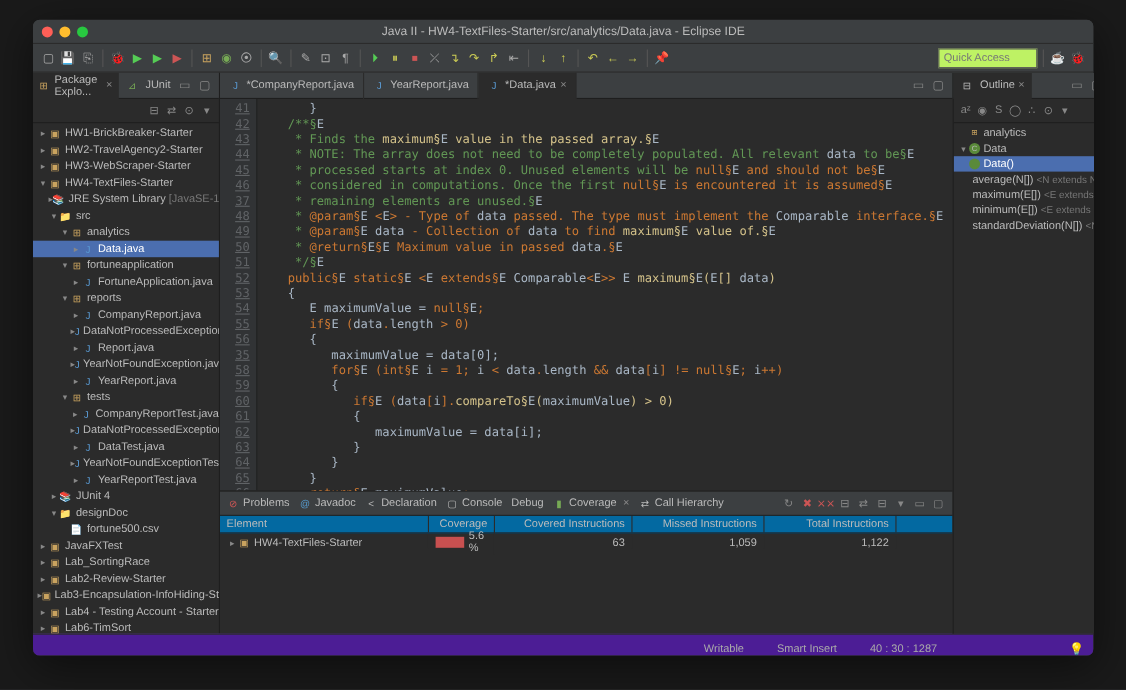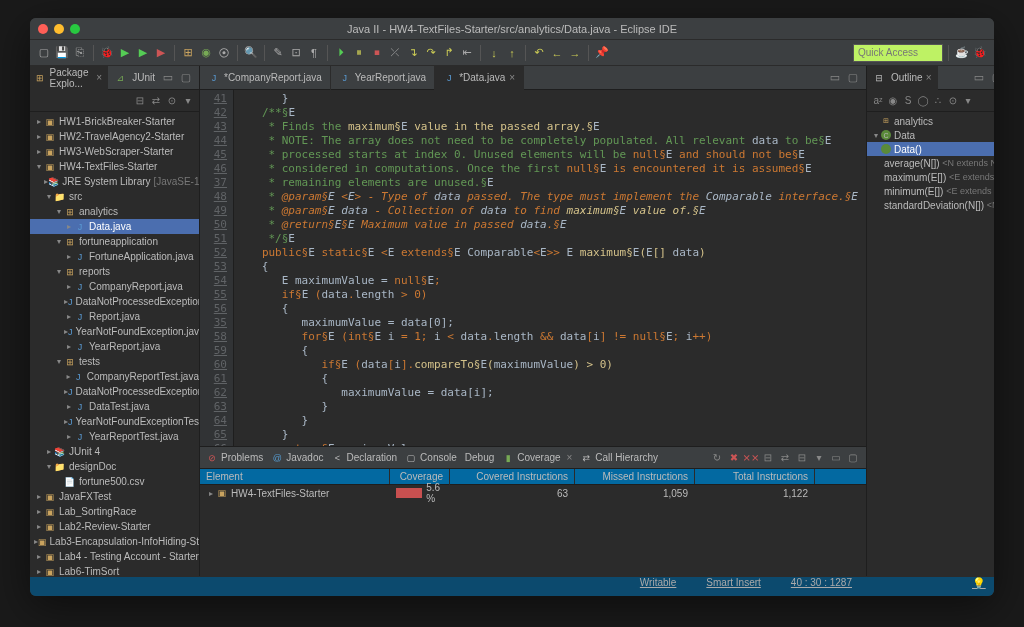--- a/index.html
+++ b/index.html
@@ -43,21 +43,21 @@
 .etab-ic { width: 12px; height: 12px; color: #5a9bd4; font-size: 9px; display: flex; align-items: center; justify-content: center; }
 .etab-close { color: #888; font-size: 10px; }
 .etab-ctrls { margin-left: auto; display: flex; gap: 4px; padding-right: 6px; }
 .etab-ctrl { width: 14px; height: 14px; color: #888; font-size: 11px; display: flex; align-items: center; justify-content: center; cursor: pointer; }
 .editor { flex: 1; display: flex; overflow: hidden; background: #2b2b2b; font-family: Menlo, Consolas, monospace; font-size: 11px; line-height: 14px; }
 .gutter { width: 34px; background: #313335; color: #606366; text-align: right; padding: 2px 6px 2px 2px; user-select: none; border-right: 1px solid #1e1e1e; }
 .gutter .ln { height: 14px; text-decoration: underline; }
 .code { flex: 1; padding: 2px 8px; color: #a9b7c6; white-space: pre; overflow: auto; }
 .code .cm { color: #629755; }
 .code .kw { color: #cc7832; } .code .ty { color: #a9b7c6; }
-.code .fn { color: #d4c28a; } .code .pn { color: #cc7832; font-style: italic; }
+.code .fn { color: #d4c28a; } .code .pn { color: #cc7832; }
 .bottom-panel { height: 130px; border-top: 1px solid #1e1e1e; display: flex; flex-direction: column; background: #2b2b2b; }
 .bp-tabs { height: 22px; background: #3c3f41; display: flex; align-items: center; border-bottom: 1px solid #1e1e1e; padding: 0 6px; gap: 8px; }
 .bp-tab { display: flex; align-items: center; gap: 3px; font-size: 10px; color: #bbb; cursor: pointer; }
 .bp-tab .ic { width: 12px; height: 12px; font-size: 9px; display: flex; align-items: center; justify-content: center; }
 .bp-ctrls { margin-left: auto; display: flex; gap: 3px; }
 .bp-ic { width: 14px; height: 14px; font-size: 10px; color: #888; cursor: pointer; display: flex; align-items: center; justify-content: center; }
 .cov-meta { height: 16px; font-size: 10px; color: #999; padding: 0 6px; display: flex; align-items: center; border-bottom: 1px solid #1e1e1e; }
 .cov-hdr { height: 16px; display: flex; font-size: 10px; color: #bbb; background: #0369a1; border-bottom: 1px solid #1e1e1e; }
 .cov-row { height: 16px; display: flex; font-size: 10px; color: #bbb; align-items: center; }
 .cc { padding: 0 6px; display: flex; align-items: center; border-right: 1px solid #2b2b2b; overflow: hidden; }
@@ -68,21 +68,21 @@
 .ol-tabs { height: 24px; background: #3c3f41; display: flex; align-items: center; border-bottom: 1px solid #1e1e1e; }
 .ol-tb { height: 22px; display: flex; align-items: center; gap: 1px; padding: 0 4px; border-bottom: 1px solid #1e1e1e; }
 .ol-ti { width: 14px; height: 14px; font-size: 10px; color: #888; display: flex; align-items: center; justify-content: center; cursor: pointer; }
 .ol-tree { flex: 1; padding: 2px 0; overflow: hidden; }
 .ol-item { display: flex; align-items: center; height: 14px; font-size: 10px; color: #bbb; white-space: nowrap; padding-left: 4px; }
 .ol-item.sel { background: #4b6eaf; color: #fff; }
 .ol-ic { width: 10px; height: 10px; border-radius: 50%; margin-right: 3px; font-size: 7px; display: flex; align-items: center; justify-content: center; }
 .ol-ic.m { background: #5a8a3a; } .ol-ic.c { background: #5a8a3a; } .ol-ic.p { color: #c9a35f; }
 .ol-i1 { padding-left: 14px; }
 .sig { color: #777; font-size: 9px; }
-.statusbar { height: 20px; background: #0c4a6e; border-top: 1px solid #2b2b2b; display: flex; align-items: flex-start; justify-content: flex-end; padding: 0 10px; gap: 30px; font-size: 10px; color: #aaa; text-decoration: underline; }
+.statusbar { height: 20px; background: #4c1d95; border-top: 1px solid #2b2b2b; display: flex; align-items: flex-end; justify-content: flex-end; padding: 0 10px; gap: 30px; font-size: 10px; color: #aaa; }
 .bulb { width: 12px; height: 12px; color: #d4a850; font-size: 11px; }
 </style>
 </head>
 <body>
 
 <div class="window">
   <div class="titlebar">
     <div class="traffic-lights">
       <div class="tl red"></div>
       <div class="tl yel"></div>

